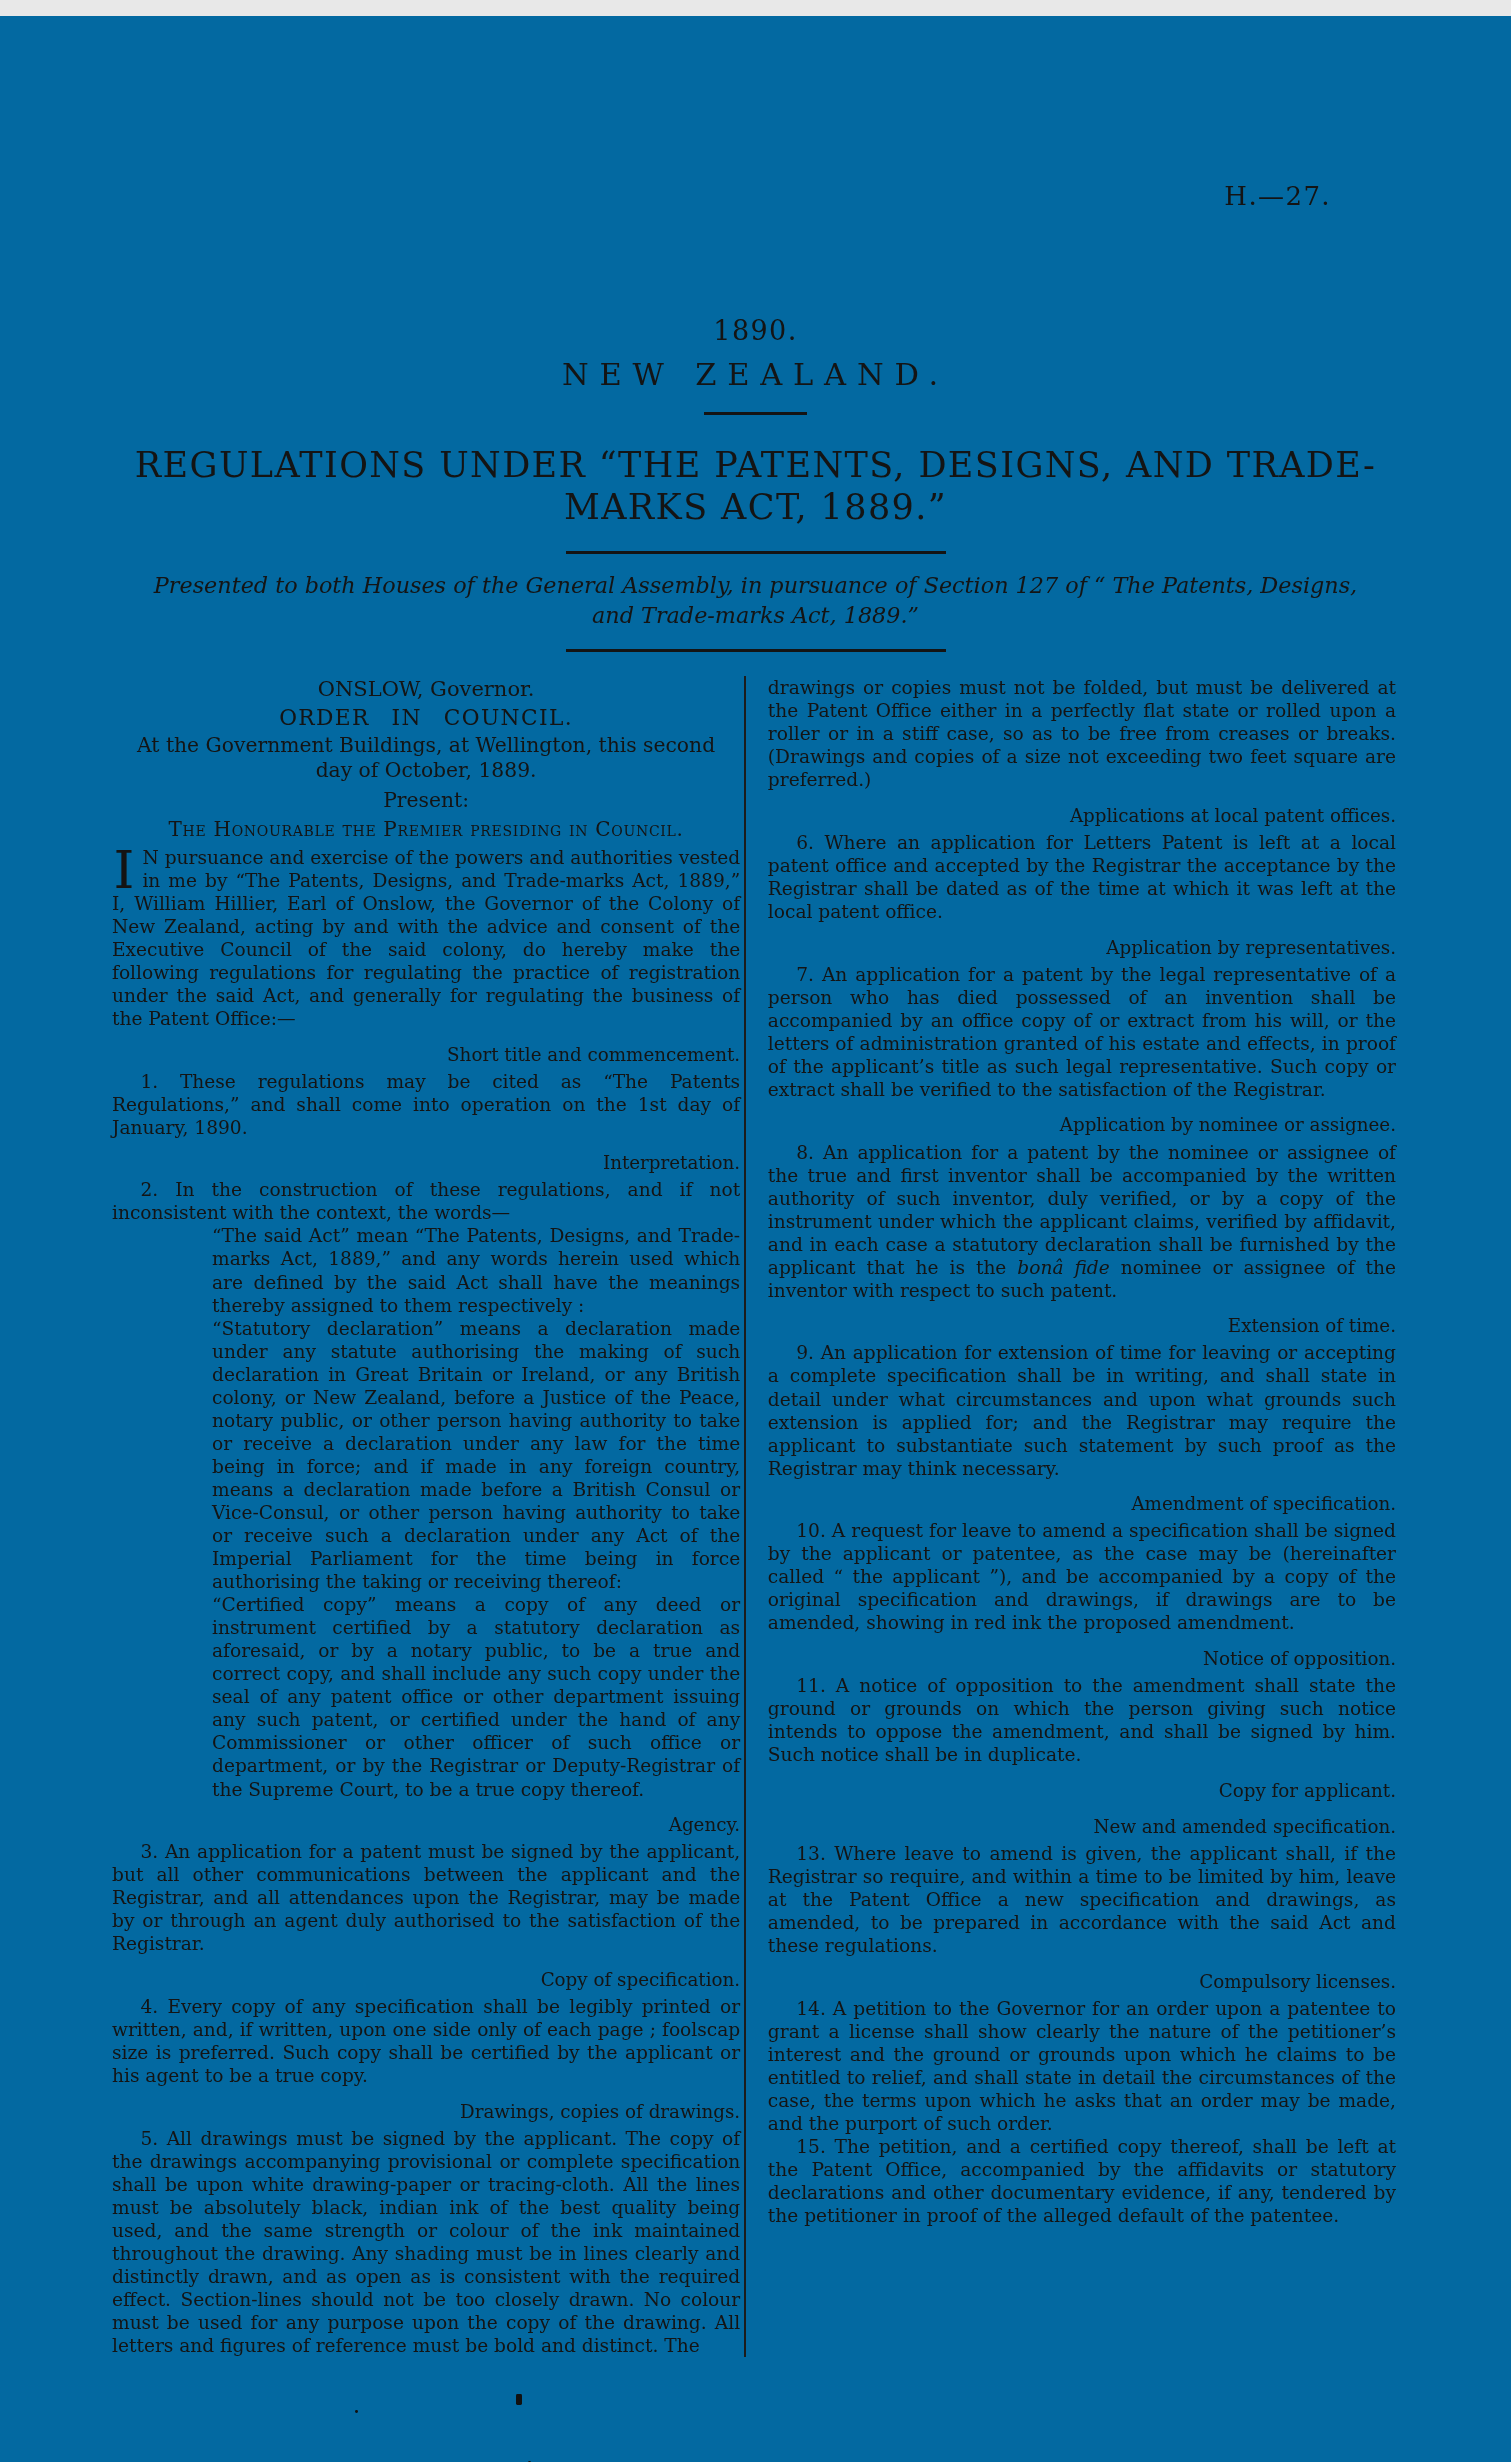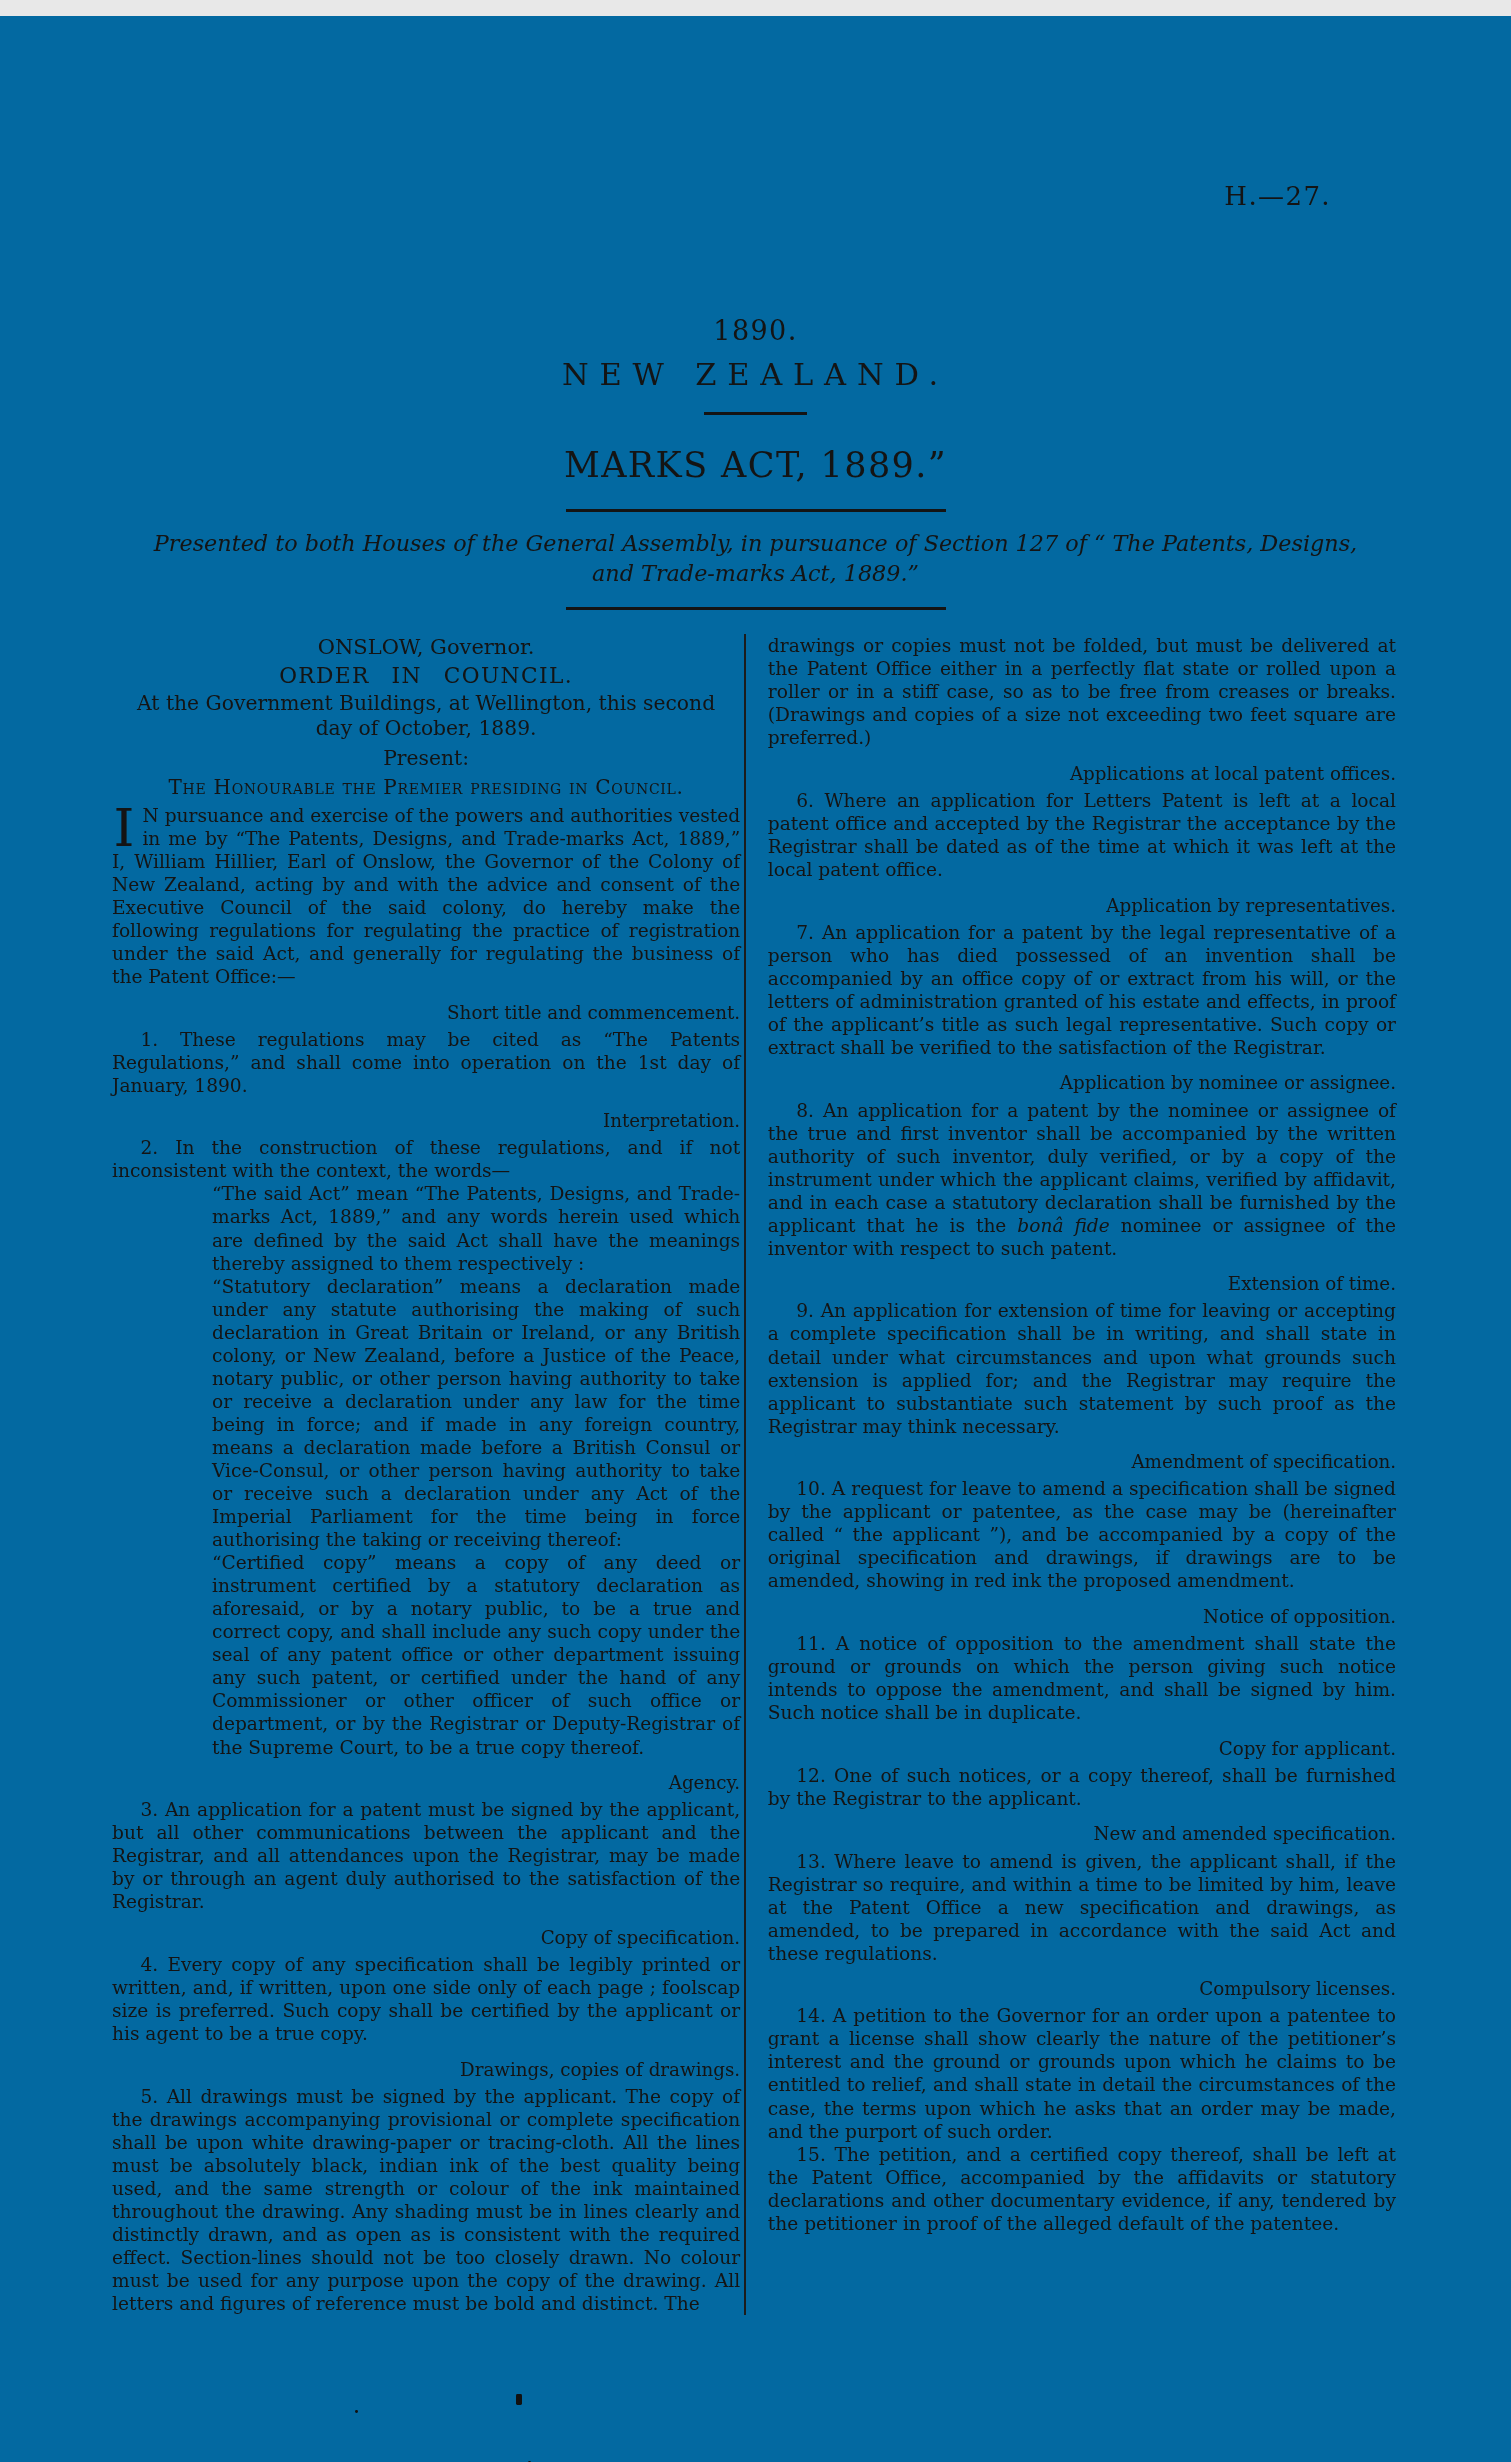--- a/index.html
+++ b/index.html
@@ -49,20 +49,21 @@
 
 <div class="page">
 
   <div class="doc-ref">H.—27.</div>
 
   <div class="masthead">
     <div class="year">1890.</div>
     <div class="nation">NEW ZEALAND.</div>
     <div class="rule-small"></div>
     <div class="main-title">
+      <span class="tline">REGULATIONS UNDER “THE PATENTS, DESIGNS, AND TRADE-</span>
       <span class="tline">MARKS ACT, 1889.”</span>
     </div>
     <div class="rule-mid"></div>
     <div class="presented">Presented to both Houses of the General Assembly, in pursuance of Section 127 of “ The Patents, Designs, and Trade-marks Act, 1889.”</div>
     <div class="rule-mid2"></div>
   </div>
 
   <div class="columns">
 
     <div class="col col-left">
@@ -110,21 +111,20 @@
       <div class="section-heading">Extension of time.</div>
       <p>9. An application for extension of time for leaving or accepting a complete specification shall be in writing, and shall state in detail under what circumstances and upon what grounds such extension is applied for; and the Registrar may require the applicant to substantiate such statement by such proof as the Registrar may think necessary.</p>
 
       <div class="section-heading">Amendment of specification.</div>
       <p>10. A request for leave to amend a specification shall be signed by the applicant or patentee, as the case may be (hereinafter called “ the applicant ”), and be accompanied by a copy of the original specification and drawings, if drawings are to be amended, showing in red ink the proposed amendment.</p>
 
       <div class="section-heading">Notice of opposition.</div>
       <p>11. A notice of opposition to the amendment shall state the ground or grounds on which the person giving such notice intends to oppose the amendment, and shall be signed by him.  Such notice shall be in duplicate.</p>
 
       <div class="section-heading">Copy for applicant.</div>
-      <p>12. One of such notices, or a copy thereof, shall be furnished by the Registrar to the applicant.</p>
 
       <div class="section-heading">New and amended specification.</div>
       <p>13. Where leave to amend is given, the applicant shall, if the Registrar so require, and within a time to be limited by him, leave at the Patent Office a new specification and drawings, as amended, to be prepared in accordance with the said Act and these regulations.</p>
 
       <div class="section-heading">Compulsory licenses.</div>
       <p>14. A petition to the Governor for an order upon a patentee to grant a license shall show clearly the nature of the petitioner’s interest and the ground or grounds upon which he claims to be entitled to relief, and shall state in detail the circumstances of the case, the terms upon which he asks that an order may be made, and the purport of such order.</p>
       <p>15. The petition, and a certified copy thereof, shall be left at the Patent Office, accompanied by the affidavits or statutory declarations and other documentary evidence, if any, tendered by the petitioner in proof of the alleged default of the patentee.</p>
     </div>
 
   </div>

